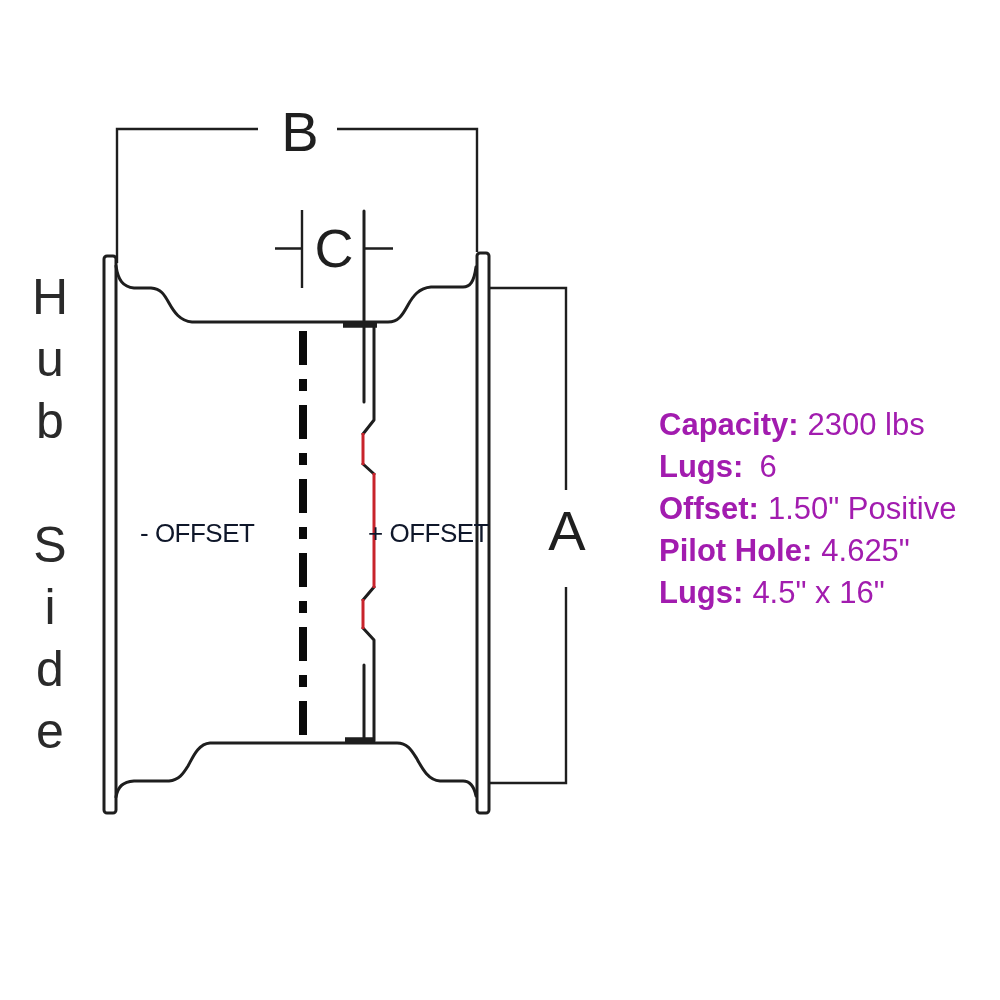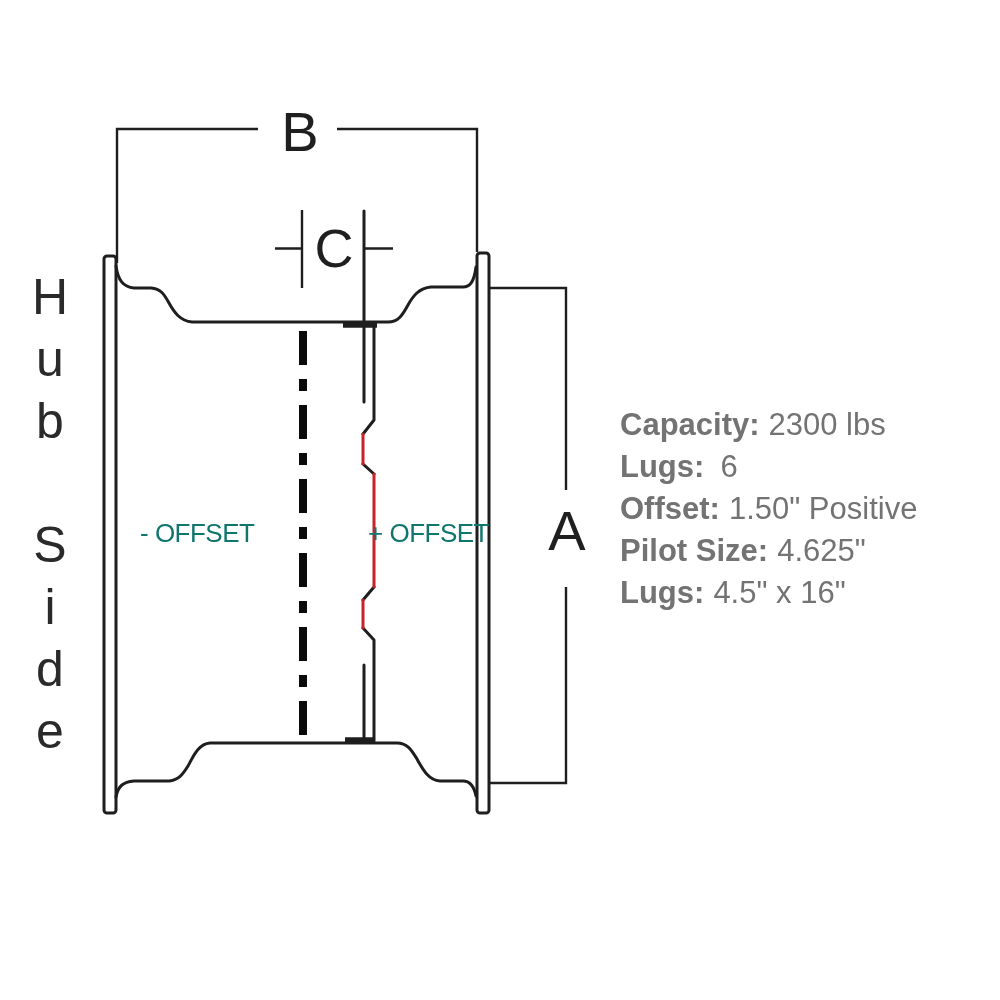--- a/index.html
+++ b/index.html
@@ -11,28 +11,28 @@
 
   
   .hub-side{
     position:absolute;left:24px;top:266px;width:52px;
     font-size:50px;font-weight:400;color:#2a2a2a;text-align:center;
   }
   .hub-side span{display:block;height:62px;line-height:62px;}
 
   
   .offset-label{
-    position:absolute;top:518px;font-size:26px;font-weight:400;color:#0f766e;
+    position:absolute;top:518px;font-size:26px;font-weight:400;color:#0f172a;
     letter-spacing:-0.5px;white-space:nowrap;
   }
   .offset-label.neg{left:140px;}
   .offset-label.pos{left:368px;}
 
   
-  .specs{position:absolute;left:620px;top:404px;font-size:31px;line-height:42px;color:#737373;}
+  .specs{position:absolute;left:659px;top:404px;font-size:31px;line-height:42px;color:#a21caf;}
   .spec-row{white-space:nowrap;}
   .spec-label{font-weight:bold;margin-right:9px;}
   .spec-row.row-lugs .spec-label{margin-right:16px;}
 
   
   .stroke-main{fill:none;stroke:#1e1e1e;stroke-width:3;stroke-linejoin:round;stroke-linecap:round;}
   .stroke-dim{fill:none;stroke:#1e1e1e;stroke-width:2.4;stroke-linejoin:miter;stroke-linecap:butt;}
   .stroke-pad{fill:none;stroke:#1e1e1e;stroke-width:5.5;stroke-linecap:butt;}
   .stroke-center{fill:none;stroke:#0a0a0a;stroke-width:8;stroke-dasharray:34 14 12 14;stroke-linecap:butt;}
   .stroke-red{fill:none;stroke-width:3;stroke-linecap:butt;}
@@ -96,20 +96,20 @@
     <div class="spec-row">
       <span class="spec-label">Capacity:</span><span class="spec-value">2300 lbs</span>
     </div>
     <div class="spec-row row-lugs">
       <span class="spec-label">Lugs:</span><span class="spec-value">6</span>
     </div>
     <div class="spec-row">
       <span class="spec-label">Offset:</span><span class="spec-value">1.50" Positive</span>
     </div>
     <div class="spec-row">
-      <span class="spec-label">Pilot Size:</span><span class="spec-value">4.625"</span>
+      <span class="spec-label">Pilot Hole:</span><span class="spec-value">4.625"</span>
     </div>
     <div class="spec-row">
       <span class="spec-label">Lugs:</span><span class="spec-value">4.5" x 16"</span>
     </div>
   </div>
 
 </div>
 
 </body></html>

